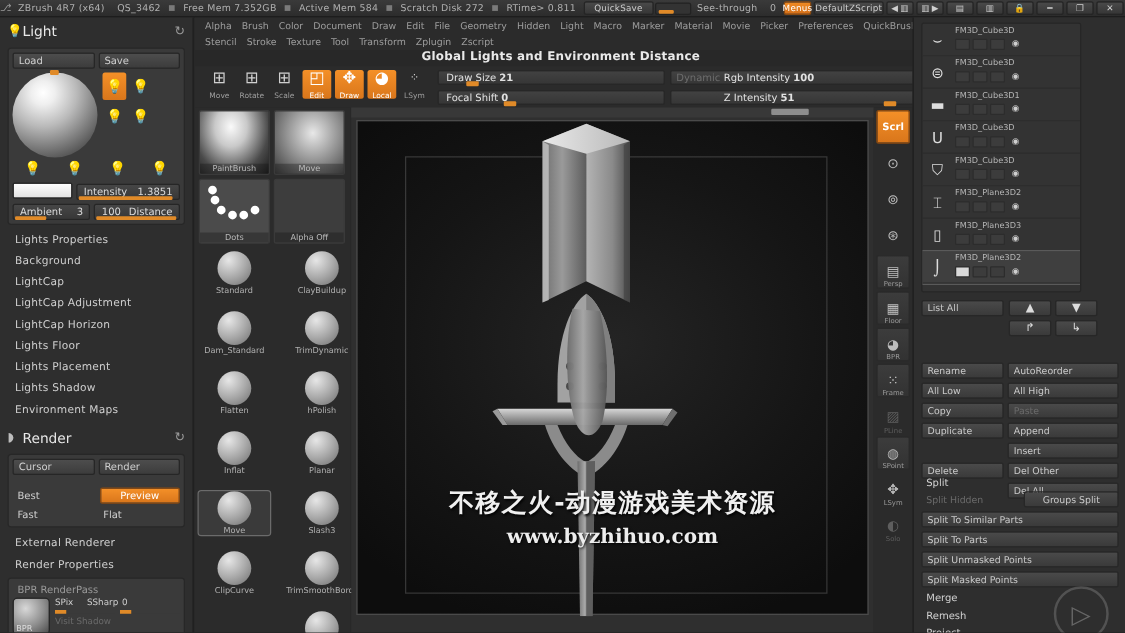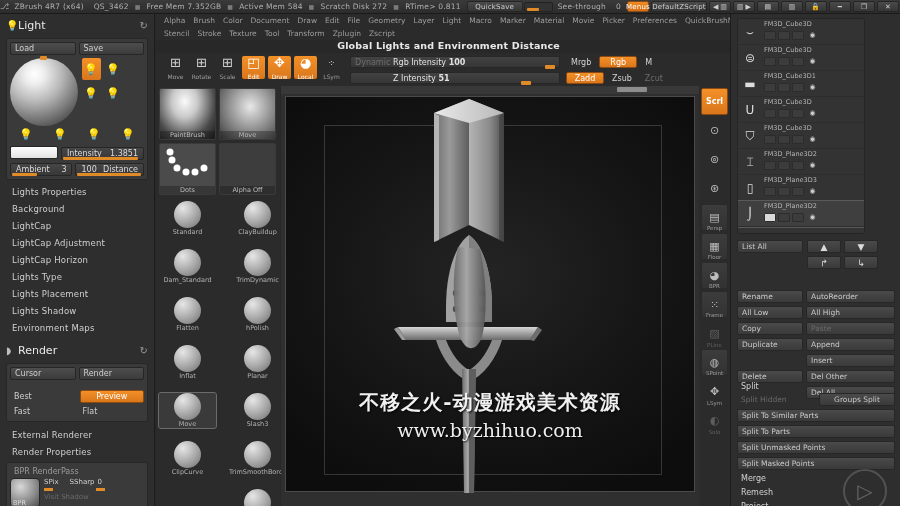--- a/index.html
+++ b/index.html
@@ -164,21 +164,21 @@
   .blade{ position:absolute; }
   .wm1{
     left:0;right:0;top:292px;text-align:center;
     font-size:20px;font-weight:bold;color:#f0f0f0;
     font-family:"DejaVu Sans","Liberation Sans",sans-serif;
     text-shadow:1px 1px 2px rgba(0,0,0,.9);
     letter-spacing:1px;
   }
   .wm2{
     left:0;right:0;top:322px;text-align:center;
-    font-size:19px;font-weight:normal;color:#ededed;
+    font-size:16px;font-weight:bold;color:#ededed;
     font-family:"DejaVu Serif","Liberation Serif",serif;
     text-shadow:1px 1px 2px rgba(0,0,0,.9);
   }
 
   
   #shelf{ left:699px; top:86px; width:31px; height:420px; background:#2b2b2b;}
   .sh{
     width:27px;height:27px;margin:2px auto 0;border-radius:2px;position:relative;
     display:flex;align-items:center;justify-content:center;
     background:linear-gradient(#3c3c3c,#323232);border:1px solid #2a2a2a;
@@ -307,21 +307,21 @@
       </div>
     </div>
   </div>
 
   <div style="margin-top:3px">
     <div class="menuitem">Lights Properties</div>
     <div class="menuitem">Background</div>
     <div class="menuitem">LightCap</div>
     <div class="menuitem">LightCap Adjustment</div>
     <div class="menuitem">LightCap Horizon</div>
-    <div class="menuitem">Lights Type</div>
+    <div class="menuitem">Lights Floor</div>
     <div class="menuitem">Lights Placement</div>
     <div class="menuitem">Lights Shadow</div>
     <div class="menuitem">Environment Maps</div>
   </div>
 
   <div class="sub-head">
     <span class="ico">◗</span>
     <span>Render</span>
     <span class="refresh">↻</span>
   </div>
@@ -376,21 +376,21 @@
 <div id="menubar" class="abs">
   <div class="mrow">
     <span class="mitem">Alpha</span>
     <span class="mitem">Brush</span>
     <span class="mitem">Color</span>
     <span class="mitem">Document</span>
     <span class="mitem">Draw</span>
     <span class="mitem">Edit</span>
     <span class="mitem">File</span>
     <span class="mitem">Geometry</span>
-    <span class="mitem">Layer</span>
+    <span class="mitem">Hidden</span>
     <span class="mitem">Light</span>
     <span class="mitem">Macro</span>
     <span class="mitem">Marker</span>
     <span class="mitem">Material</span>
     <span class="mitem">Movie</span>
     <span class="mitem">Picker</span>
     <span class="mitem">Preferences</span>
     <span class="mitem">QuickBrushMenu</span>
     <span class="mitem">Render</span>
   </div>
@@ -431,20 +431,32 @@
       </div>
     <div class="tool-ico on">
         <span class="gl">◕</span>
         <span class="cap">Local</span>
       </div>
     <div class="tool-ico">
         <span class="gl" style="font-size:9px">⁘</span>
         <span class="cap">LSym</span>
       </div>
 
+    <div style="width:182px;margin-left:4px;">
+      <div class="tslider">
+        <span class="lbl"><span>Draw Size</span>
+        <b>21</b></span>
+        <span class="knob" style="left:22px"></span>
+      </div>
+      <div class="tslider" style="margin-top:4px">
+        <span class="lbl"><span>Focal Shift</span>
+        <b>0</b></span>
+        <span class="knob" style="left:52px"></span>
+      </div>
+    </div>
 
     <div style="width:210px;margin-left:4px;">
       <div class="tslider">
         <span class="lbl" style="left:4px;color:#6d6d6d;">Dynamic</span>
         <span class="lbl" style="left:42px"><span>Rgb Intensity</span>
         <b>100</b></span>
         <span class="knob" style="right:4px"></span>
       </div>
       <div class="tslider" style="margin-top:4px">
         <span class="lbl" style="left:42px"><span>Z Intensity</span>

